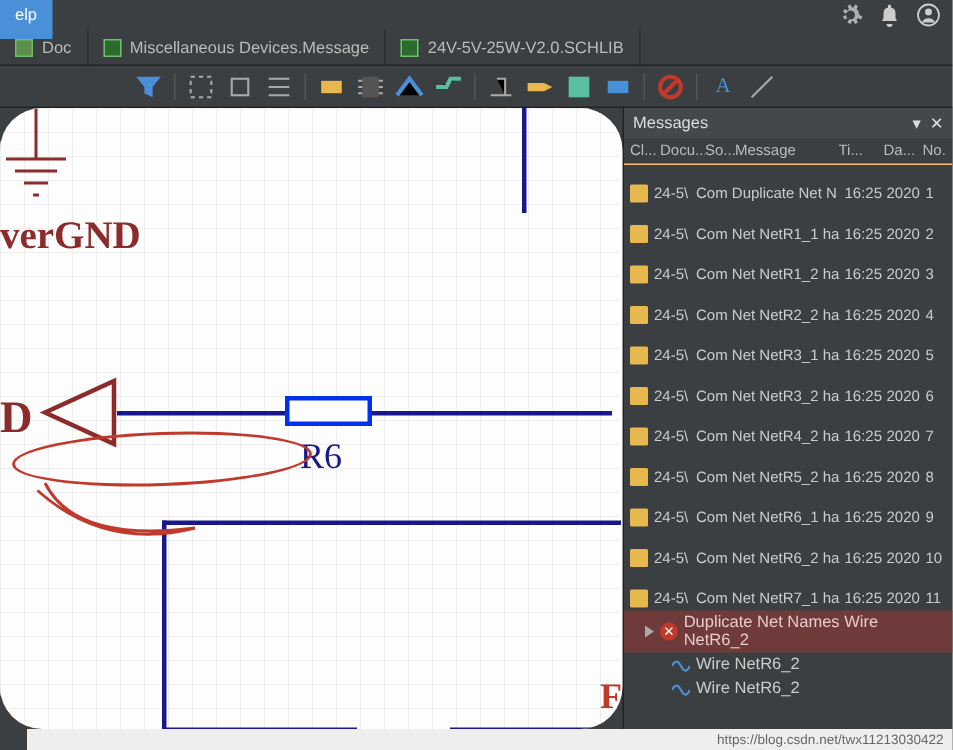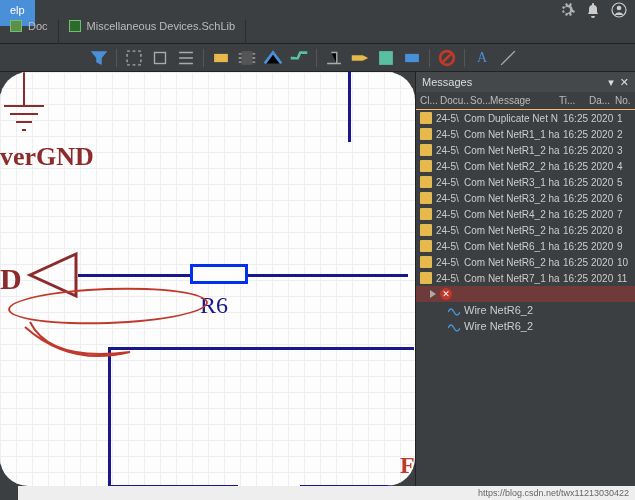--- a/index.html
+++ b/index.html
@@ -7,21 +7,21 @@
 
   
   .menubar { height: 20px; background: #3c3f41; display: flex; align-items: center; }
   .menu-help { background: #4a90d9; color: #fff; padding: 16px 10px; height: 20px; display: flex; align-items: center; }
   .menubar-right { margin-left: auto; display: flex; gap: 10px; padding-right: 8px; }
   .icon { width: 16px; height: 16px; display: inline-flex; align-items: center; justify-content: center; }
   .icon svg { width: 100%; height: 100%; }
 
   
   .tabs { height: 24px; background: #3c3f41; display: flex; align-items: center; border-bottom: 1px solid #222; }
-  .tab { display: flex; padding: 0 10px; height: 24px; border-right: 1px solid #2b2b2b; gap: 6px; color: #bbb; font-size: 11px; white-space: nowrap; }
+  .tab { display: flex; align-items: center; padding: 0 10px; height: 24px; border-right: 1px solid #2b2b2b; gap: 6px; color: #bbb; font-size: 11px; white-space: nowrap; }
   .tab .doc-ico { width: 12px; height: 12px; background: #2d6a2d; border: 1px solid #6fbf6f; }
   .tab.first .doc-ico { background: #5b8f4b; }
 
   
   .toolbar { height: 28px; background: #3c3f41; display: flex; align-items: center; padding: 0 4px; gap: 4px; border-bottom: 1px solid #222; }
   .tb-btn { width: 22px; height: 22px; display: flex; align-items: center; justify-content: center; border-radius: 2px; color: #aaa; }
   .tb-sep { width: 1px; height: 18px; background: #555; margin: 0 2px; }
 
   
   .main { position: absolute; top: 72px; bottom: 14px; left: 0; right: 0; display: flex; }
@@ -41,21 +41,21 @@
   .resistor { position: absolute; border: 3px solid #0030f0; }
 
   
   .panel { width: 220px; background: #3c3f41; border-left: 1px solid #222; display: flex; flex-direction: column; }
   .panel-head { height: 20px; background: #45484a; display: flex; align-items: center; padding: 0 6px; font-size: 11px; color: #ddd; justify-content: space-between; }
   .panel-head-icons { display: flex; gap: 6px; }
   .msg-header { display: flex; background: #3c3f41; color: #bbb; font-size: 10px; height: 18px; align-items: center; padding-left: 4px; border-bottom: 1px solid #fdba74; }
   .msg-header span { padding-right: 4px; white-space: nowrap; overflow: hidden; }
   .msg-header .c1{width:20px}.msg-header .c2{width:30px}.msg-header .c3{width:20px}.msg-header .c4{flex:1}.msg-header .c5{width:30px}.msg-header .c6{width:26px}.msg-header .c7{width:20px}
   .msg-list { flex: 0 0 auto; }
-  .msg-row { display: flex; align-items: center; height: 16px; font-size: 10px; color: #ccc; padding-left: 4px; }
+  .msg-row { display: flex; align-items: center; height: 16px; font-size: 10px; color: #ccc; padding-left: 4px; margin-top: 11px; }
   .folder-ico { width: 12px; height: 12px; background: #e6b84e; margin-right: 4px; border-radius: 1px; }
   .msg-row .t-src{width:28px; overflow:hidden}
   .msg-row .t-msg{flex:1; overflow:hidden; white-space:nowrap}
   .msg-row .t-ti{width:28px}
   .msg-row .t-da{width:26px}
   .msg-row .t-no{width:18px}
 
   .details-head { padding: 4px 6px 2px; color: #aaa; font-size: 11px; border-top: 1px solid #2b2b2b; margin-top: 4px; }
   .detail-row { display: flex; align-items: center; padding: 2px 6px 2px 14px; font-size: 11px; color: #ccc; }
   .detail-row.error { background: #6e3a3a; color: #eacaca; }
@@ -95,21 +95,25 @@
   </div>
 </div>
 
 <div class="tabs">
   <div class="tab first">
       <span class="doc-ico"></span>
       <span>Doc</span>
     </div>
   <div class="tab">
       <span class="doc-ico"></span>
-      <span>Miscellaneous Devices.SchLib</span>
+      <span>Miscellaneous Devices.Message</span>
+    </div>
+  <div class="tab">
+      <span class="doc-ico"></span>
+      <span>24V-5V-25W-V2.0.SCHLIB</span>
     </div>
 </div>
 
 <div class="toolbar">
   <div style="width:80px"></div>
   <div class="tb-btn">
       <svg viewBox="0 0 16 16">
         <path fill="#4a90d9" d="M2 3h12l-4 5v5l-4-2V8z"></path>
       </svg>
     </div>
@@ -326,20 +330,21 @@
           <span class="t-msg">Com Net NetR7_1 ha</span>
           <span class="t-ti">16:25</span>
           <span class="t-da">2020</span>
           <span class="t-no">11</span>
         </div>
       </div>
 
     <div class="detail-row error">
       <span class="tri"></span>
       <span class="err-ico">✕</span>
+      <span>Duplicate Net Names Wire NetR6_2</span>
     </div>
     <div class="detail-row" style="padding-left:32px">
       <span class="wave-ico"><svg viewBox="0 0 12 8">
             <path d="M0 4q3-6 6 0t6 0" fill="none" stroke="#4a90d9" stroke-width="1.5"></path>
           </svg></span>
       <span>Wire NetR6_2</span>
     </div>
     <div class="detail-row" style="padding-left:32px">
       <span class="wave-ico"><svg viewBox="0 0 12 8">
             <path d="M0 4q3-6 6 0t6 0" fill="none" stroke="#4a90d9" stroke-width="1.5"></path>

